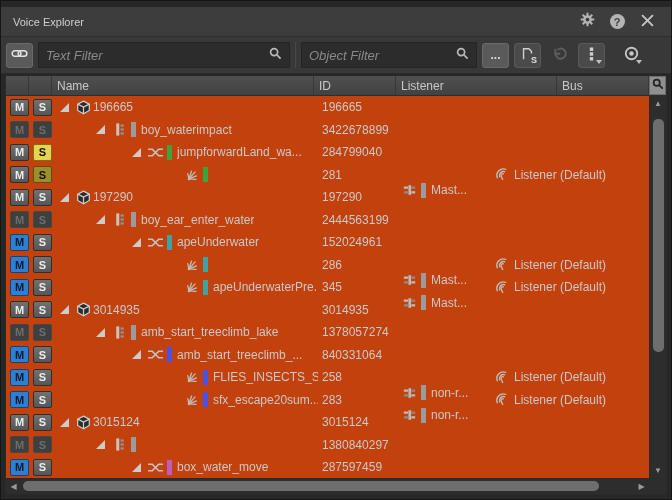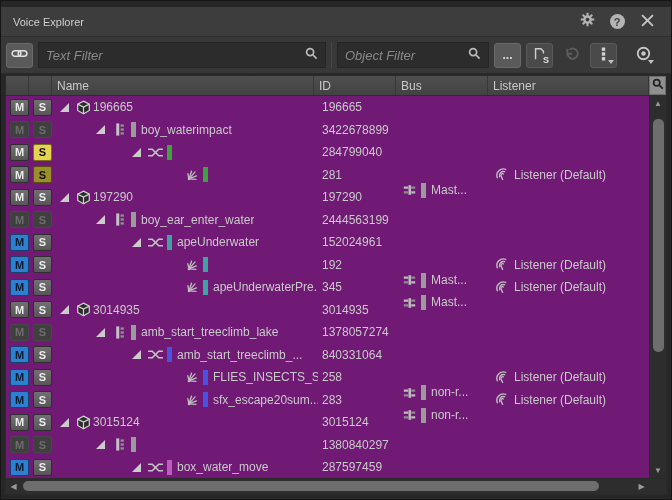--- a/index.html
+++ b/index.html
@@ -15,28 +15,28 @@
 
   
   .toolbar{ height:37px; background:#383838; display:flex; align-items:center; padding:0 5px; gap:5px; border-bottom:1px solid #2b2b2b;}
   .tbtn{ height:25px; min-width:27px; border-radius:3px; display:flex; align-items:center; justify-content:center; position:relative; color:#dcdcdc; font-size:12px; font-weight:bold;}
   .btn-raised{ background:#5a5a5a; border:1px solid #6a6a6a; }
   .btn-mid{ background:#4a4a4a; border:1px solid #5a5a5a; }
   .btn-flat{ background:transparent; border:1px solid transparent; }
   .filter{ height:26px; background:#2c2c2c; border:1px solid #252525; display:flex; align-items:center; padding:0 7px; }
   .filter input{ flex:1; background:transparent; border:none; outline:none; color:#c8c8c8; font-size:13px; font-family:"Liberation Sans",sans-serif; min-width:0;}
   .filter input::placeholder{ color:#8a8a8a; font-style:italic; }
-  .f-text{ width:288px;gap:36px; }
-  .f-obj{ width:152px; }
+  .f-text{ width:252px;gap:36px; }
+  .f-obj{ width:176px; }
   .vsep{ width:1px; height:26px; background:#2a2a2a; border-right:1px solid #474747; }
   .caret{ position:absolute; right:2px; bottom:3px; width:0; height:0; border-left:3px solid transparent; border-right:3px solid transparent; border-top:4px solid #c0c0c0; }
   .sglyph{ position:absolute; right:3px; bottom:2px; font-size:9px; font-weight:bold; color:#e0e0e0; }
 
   
-  .table-wrap{ margin:1px 4px 0 4px; height:404px; border:1px solid #2a2a2a; background:#701a75; display:flex; flex-direction:column; }
+  .table-wrap{ margin:1px 4px 0 4px; height:404px; border:1px solid #2a2a2a; background:#c2410c; display:flex; flex-direction:column; }
   .thead{ height:20px; background:linear-gradient(#4f4f4f,#424242); display:flex; font-size:12px; color:#c9c9c9; flex:none; border-bottom:1px solid #2d2d2d;}
   .hcell{ display:flex; align-items:center; padding-left:5px; border-right:1px solid #383838; overflow:hidden;}
   .h-blank{ width:23px; padding:0; }
   .h-name{ width:262px; }
   .h-id{ width:82px; }
   .h-bus{ width:92px; }
   .h-listener{ flex:1; }
   .h-search{ width:17px; padding:0; background:#8f8f8f; display:flex; align-items:center; justify-content:center; border:1px solid #6c6c6c;}
   .tbody{ flex:1; display:flex; overflow:hidden; }
   .tree{ flex:1; overflow:hidden; }
@@ -44,21 +44,21 @@
   .trow{ display:flex; align-items:center; height:22.5px; font-size:12px; color:#c9c9c9; }
   .ms{ width:19px; height:17px; margin-left:4px; flex:none; border-radius:2px; display:flex; align-items:center; justify-content:center; font-size:11px; font-weight:bold; }
   .ms-normal{ background:linear-gradient(#717171,#565656); border:1px solid #2e2e2e; color:#ececec; }
   .ms-disabled{ background:#3f3f3f; border:1px solid #464646; color:#6d6d6d; }
   .ms-blue{ background:var(--accent-blue); border:1px solid #17426d; color:#0a1b2c; }
   .ms-yellow{ background:var(--solo-yellow); border:1px solid #7a6f1d; color:#141000; }
   .ms-olive{ background:var(--solo-olive); border:1px solid #57500f; color:#141000; }
   .cell{ overflow:hidden; }
   .name-cell{ width:262px; flex:none; display:flex; align-items:center; margin-left:4px;}
   .id-cell{ width:82px; flex:none; padding-left:4px; white-space:nowrap;}
-  .bus-cell{ width:92px; flex:none; display:flex; margin-top:31px;}
+  .bus-cell{ width:92px; flex:none; display:flex; align-items:center;margin-top:31px;}
   .listener-cell{ flex:1; display:flex; align-items:center;}
   .indent{ flex:none; }
   .expander{ width:0; height:0; border-left:9px solid transparent; border-bottom:9px solid #cccccc; margin-right:5px; flex:none;}
   .expander-space{ width:14px; flex:none; }
   .type-icon{ width:19px; flex:none; display:flex; align-items:center; justify-content:center; }
   .vbar{ width:5px; height:15px; flex:none; margin:0 5px 0 2px; }
   .ntext{ white-space:nowrap; overflow:hidden; }
 
   
   .vscroll{ width:17px; flex:none; background:#2d2d2d; border-left:1px solid #2a2a2a; display:flex; flex-direction:column; align-items:center;}
@@ -171,22 +171,22 @@
       <span class="caret"></span>
     </div>
   </div>
 
   <div class="table-wrap">
     <div class="thead">
       <div class="hcell h-blank"></div>
       <div class="hcell h-blank"></div>
       <div class="hcell h-name">Name</div>
       <div class="hcell h-id">ID</div>
+      <div class="hcell h-listener">Listener</div>
       <div class="hcell h-bus">Bus</div>
-      <div class="hcell h-listener">Listener</div>
       <div class="hcell h-search">
         <span>
           <svg width="12" height="12" viewBox="0 0 14 14" fill="none" stroke="#222222" stroke-width="2">
               <circle cx="5.5" cy="5.5" r="3.6"></circle>
               <path d="M8.4 8.4 L12.5 12.5"></path>
             </svg>
         </span>
       </div>
     </div>
     <div class="tbody">
@@ -236,20 +236,21 @@
             <div class="cell name-cell">
               <div class="indent" style="width: 76px;"></div>
               <div class="expander"></div>
               <div class="type-icon">
                 <svg width="17" height="13" viewBox="0 0 18 14" fill="none" stroke="#c4c4c4" stroke-width="1.7">
                   <path d="M1 3.5 H5.5 L12.5 10.5 H17"></path>
                   <path d="M1 10.5 H5.5 L12.5 3.5 H17"></path>
                 </svg>
               </div>
               <div class="vbar" style="background: var(--bar-green);"></div>
+              <div class="ntext">jumpforwardLand_wa...</div>
             </div>
             <div class="cell id-cell">284799040</div>
             <div class="cell bus-cell"></div>
             <div class="cell listener-cell"></div>
           </div>
           <div class="trow">
             <div class="ms ms-normal">M</div>
             <div class="ms ms-olive">S</div>
             <div class="cell name-cell">
               <div class="indent" style="width: 112px;"></div>
@@ -360,21 +361,21 @@
                   <path d="M4.5 12.5 L3.2 6.5"></path>
                   <path d="M4.5 12.5 L7.5 3.5"></path>
                   <path d="M4.5 12.5 L11.5 4.5"></path>
                   <path d="M4.5 12.5 L13 9"></path>
                   <path d="M4.5 12.5 L12.5 13"></path>
                   <circle cx="4.5" cy="12.5" r="1.4" fill="#bdbdbd" stroke="none"></circle>
                 </svg>
               </div>
               <div class="vbar" style="background: var(--bar-teal);"></div>
             </div>
-            <div class="cell id-cell">192</div>
+            <div class="cell id-cell">286</div>
             <div class="cell bus-cell">
               <div class="type-icon">
                 <svg width="15" height="14" viewBox="0 0 16 16">
                   <rect x="6.8" y="2.5" width="3" height="11" fill="#bbbbbb"></rect>
                   <rect x="1.5" y="4" width="5" height="2.6" fill="#bbbbbb"></rect>
                   <rect x="1.5" y="9.4" width="5" height="2.6" fill="#8c8c8c"></rect>
                   <rect x="10" y="4" width="4.5" height="2.6" fill="#8c8c8c"></rect>
                   <rect x="10" y="9.4" width="4.5" height="2.6" fill="#bbbbbb"></rect>
                 </svg>
               </div>

